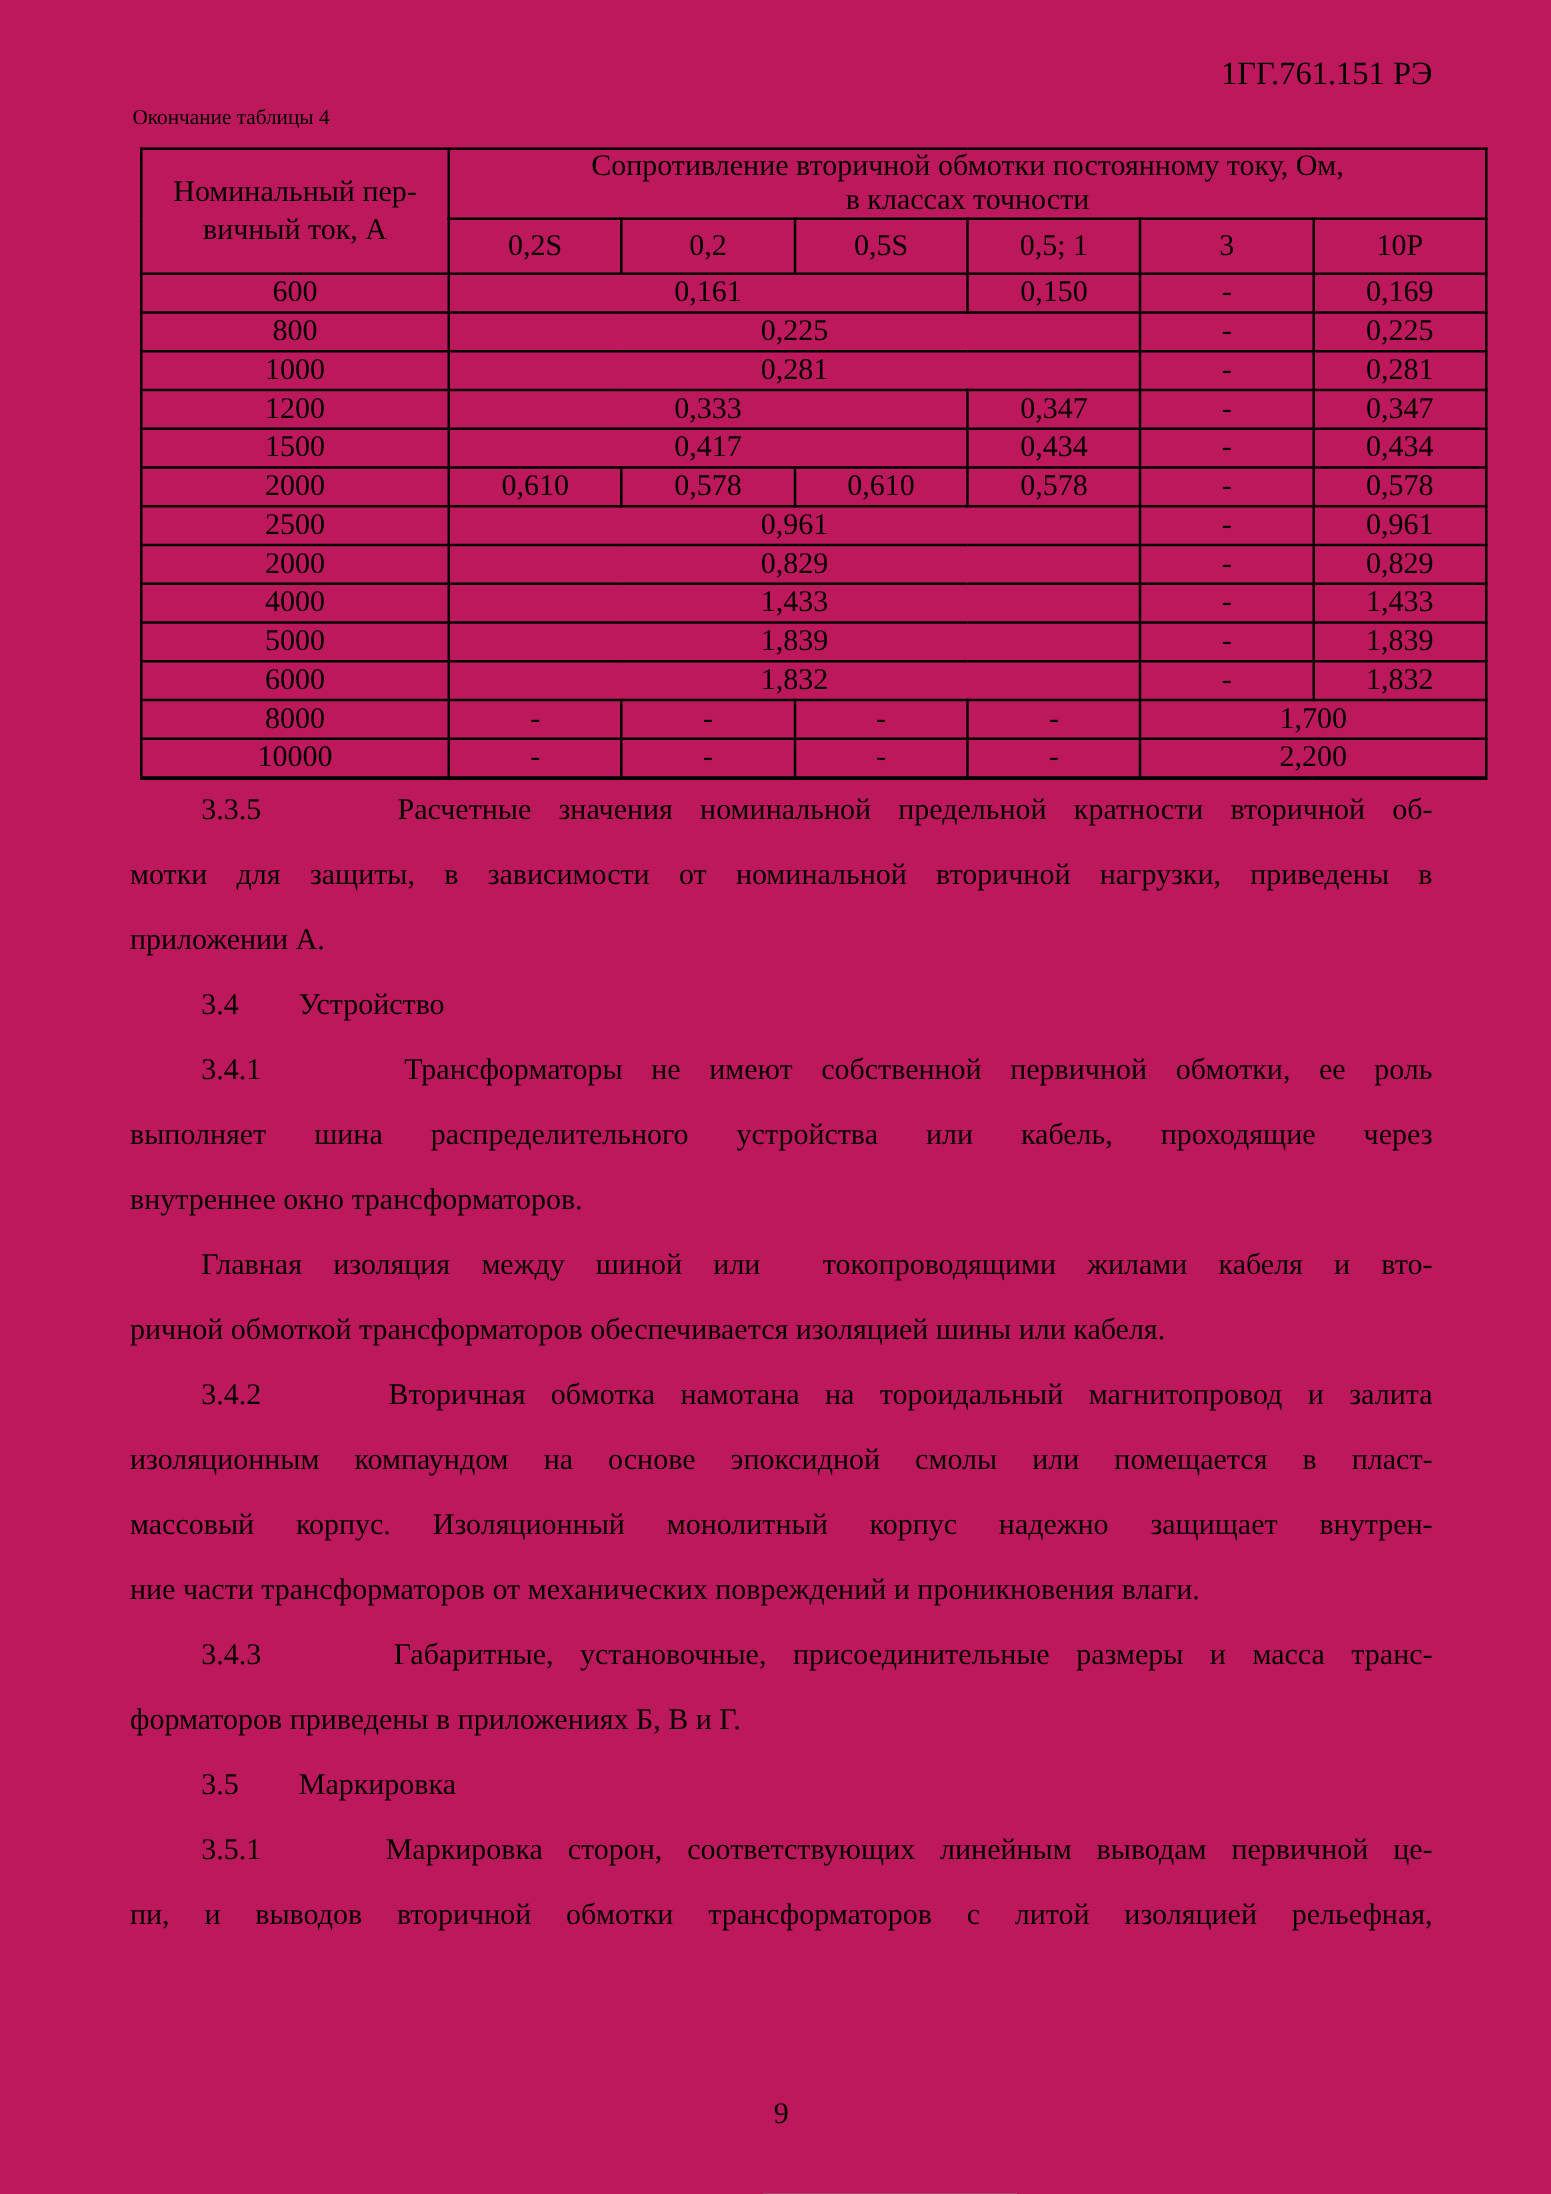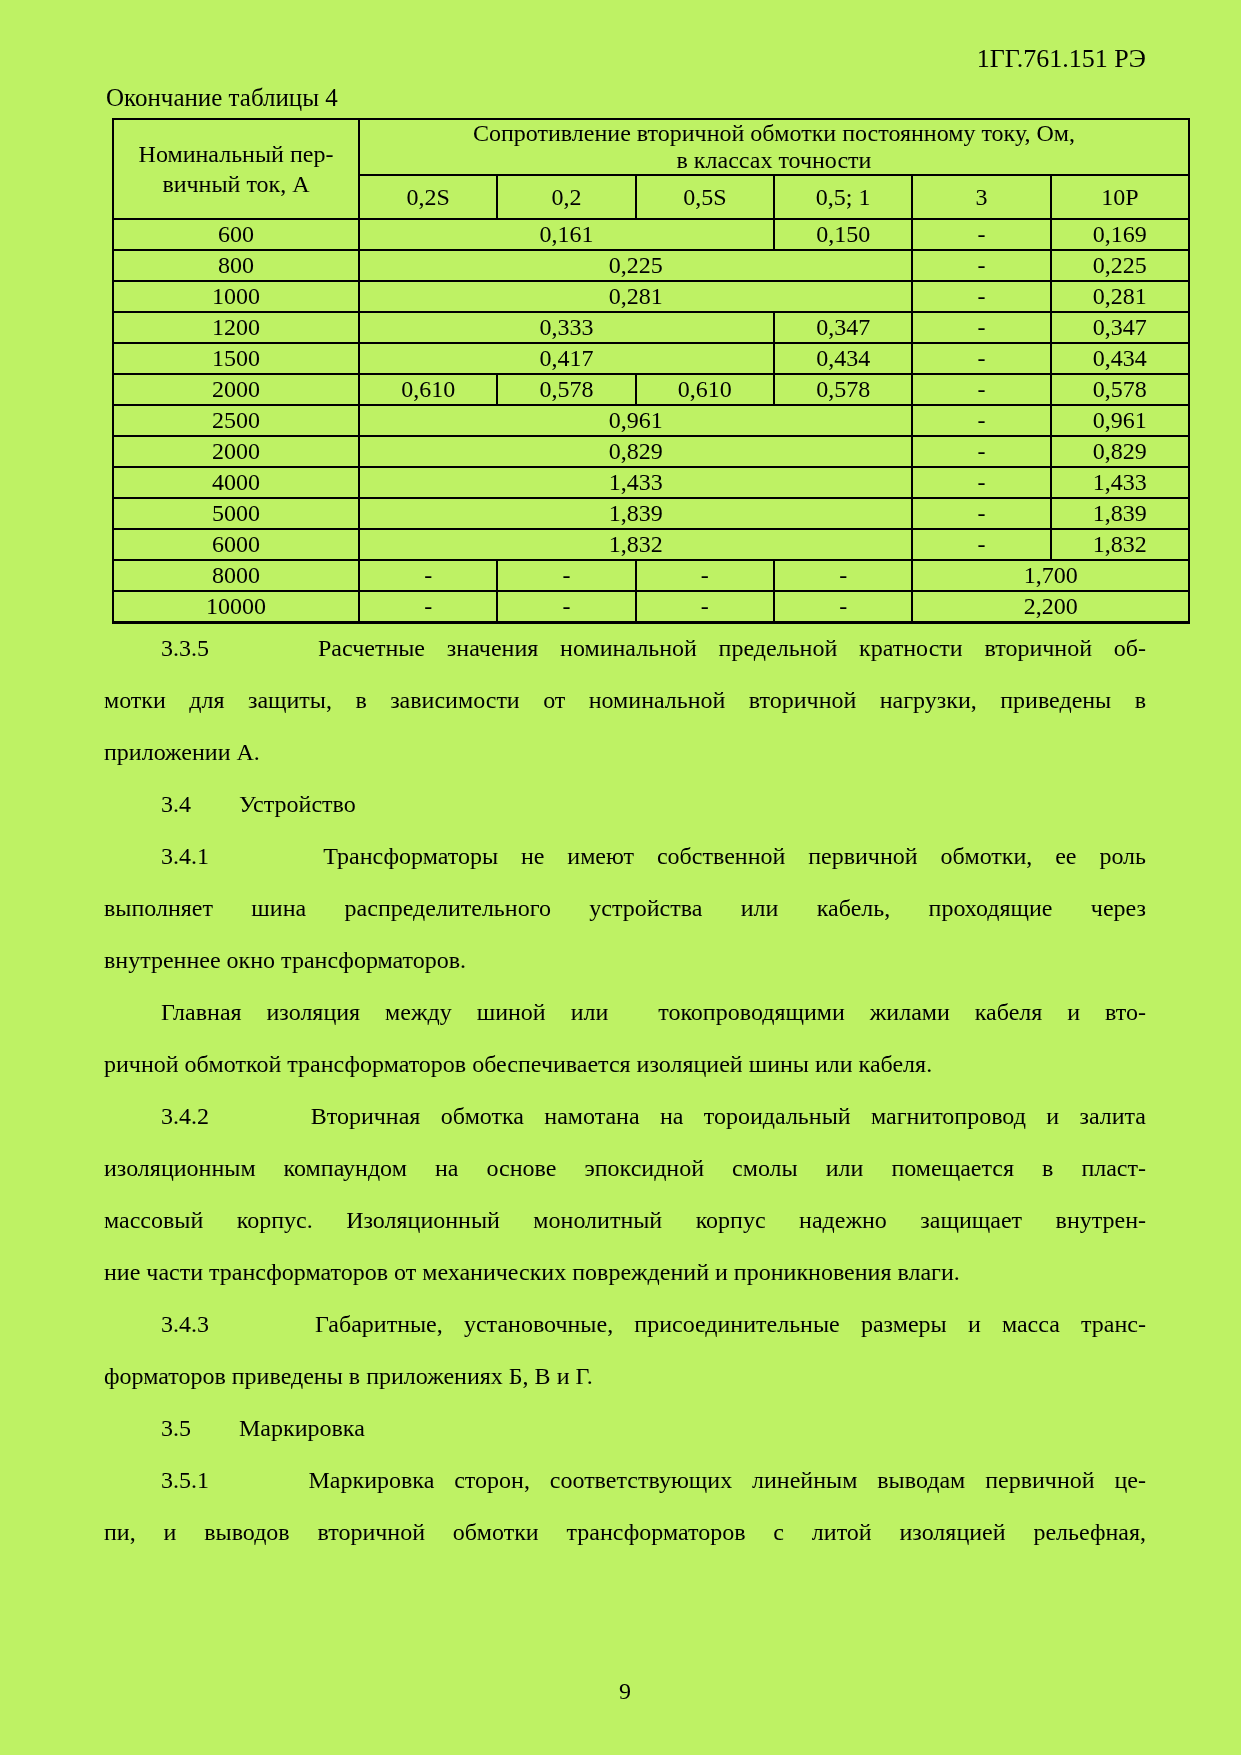--- a/index.html
+++ b/index.html
@@ -1,26 +1,26 @@
 <!DOCTYPE html>
 <html><head>
 <meta charset="utf-8">
 <style>
   html,body{margin:0;padding:0;background:#888;}
   .page{
-    position:relative;width:1241px;height:1755px;background:#bef264;
+    position:relative;width:1241px;height:1755px;background:#be185d;
     font-family:"Liberation Serif","DejaVu Serif",serif;color:#000;
     margin:0 auto;overflow:hidden;
   }
   .doc-code{
     position:absolute;top:44px;left:104px;width:1042px;
     text-align:right;font-size:26px;
   }
   .table-caption{
-    position:absolute;top:84px;left:106px;font-size:25px;
+    position:absolute;top:84px;left:106px;font-size:17px;
   }
   table.res-table{
     position:absolute;left:112px;top:118px;width:1078px;
     border-collapse:collapse;table-layout:fixed;font-size:24px;
     border:2px solid #000;border-bottom:3px solid #000;
   }
   table.res-table td{
     border:2px solid #000;text-align:center;vertical-align:middle;padding:0;
     overflow:hidden;
   }

